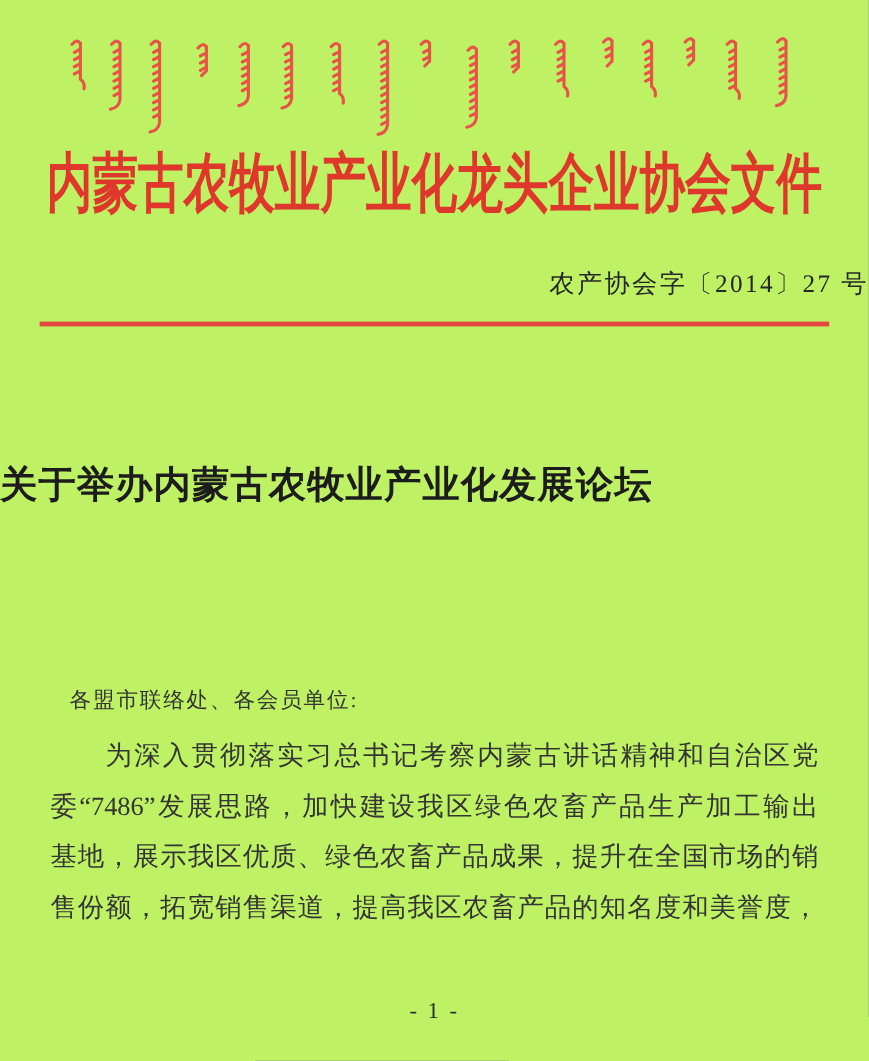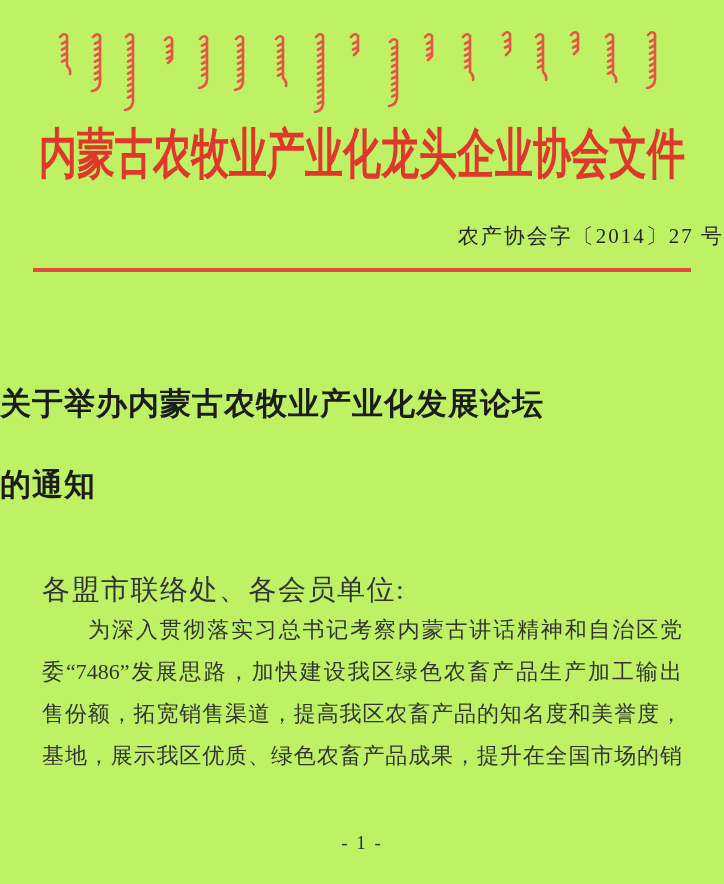--- a/index.html
+++ b/index.html
@@ -42,22 +42,22 @@
     position:absolute;left:0;right:0;
     text-align:left;
     font-size:31px;font-weight:bold;
     color:#1c1c1c;
     letter-spacing:1px;
     white-space:nowrap;
   }
   .notice-title.line1{top:383px;}
   .notice-title.line2{top:464px;}
   .salutation{
-    position:absolute;top:571px;left:42px;
-    font-size:28px;color:#343434;
+    position:absolute;top:571px;left:58px;
+    font-size:18px;color:#343434;
     letter-spacing:1.5px;
   }
   .body-block{
     position:absolute;top:609px;left:42px;
     width:640px;
     font-size:22px;color:#343434;
   }
   .body-line{
     height:42px;line-height:42px;
     text-align:justify;
@@ -83,26 +83,25 @@
   </svg>
 
   <div class="org-title">内蒙古农牧业产业化龙头企业协会文件</div>
 
   <div class="doc-number">农产协会字〔2014〕27 号</div>
 
   <div class="red-rule"></div>
 
   <div class="notice-title line1">关于举办内蒙古农牧业产业化发展论坛</div>
 
-  <div class="notice-title line2">的通知</div>
 
   <div class="salutation">各盟市联络处、各会员单位:</div>
 
   <div class="body-block">
     <div class="body-line indent">为深入贯彻落实习总书记考察内蒙古讲话精神和自治区党</div>
     <div class="body-line">委“7486”发展思路，加快建设我区绿色农畜产品生产加工输出</div>
+    <div class="body-line">基地，展示我区优质、绿色农畜产品成果，提升在全国市场的销</div>
     <div class="body-line">售份额，拓宽销售渠道，提高我区农畜产品的知名度和美誉度，</div>
-    <div class="body-line">基地，展示我区优质、绿色农畜产品成果，提升在全国市场的销</div>
   </div>
 
   <div class="page-number">- 1 -</div>
 
 </div>
 
 </body></html>

